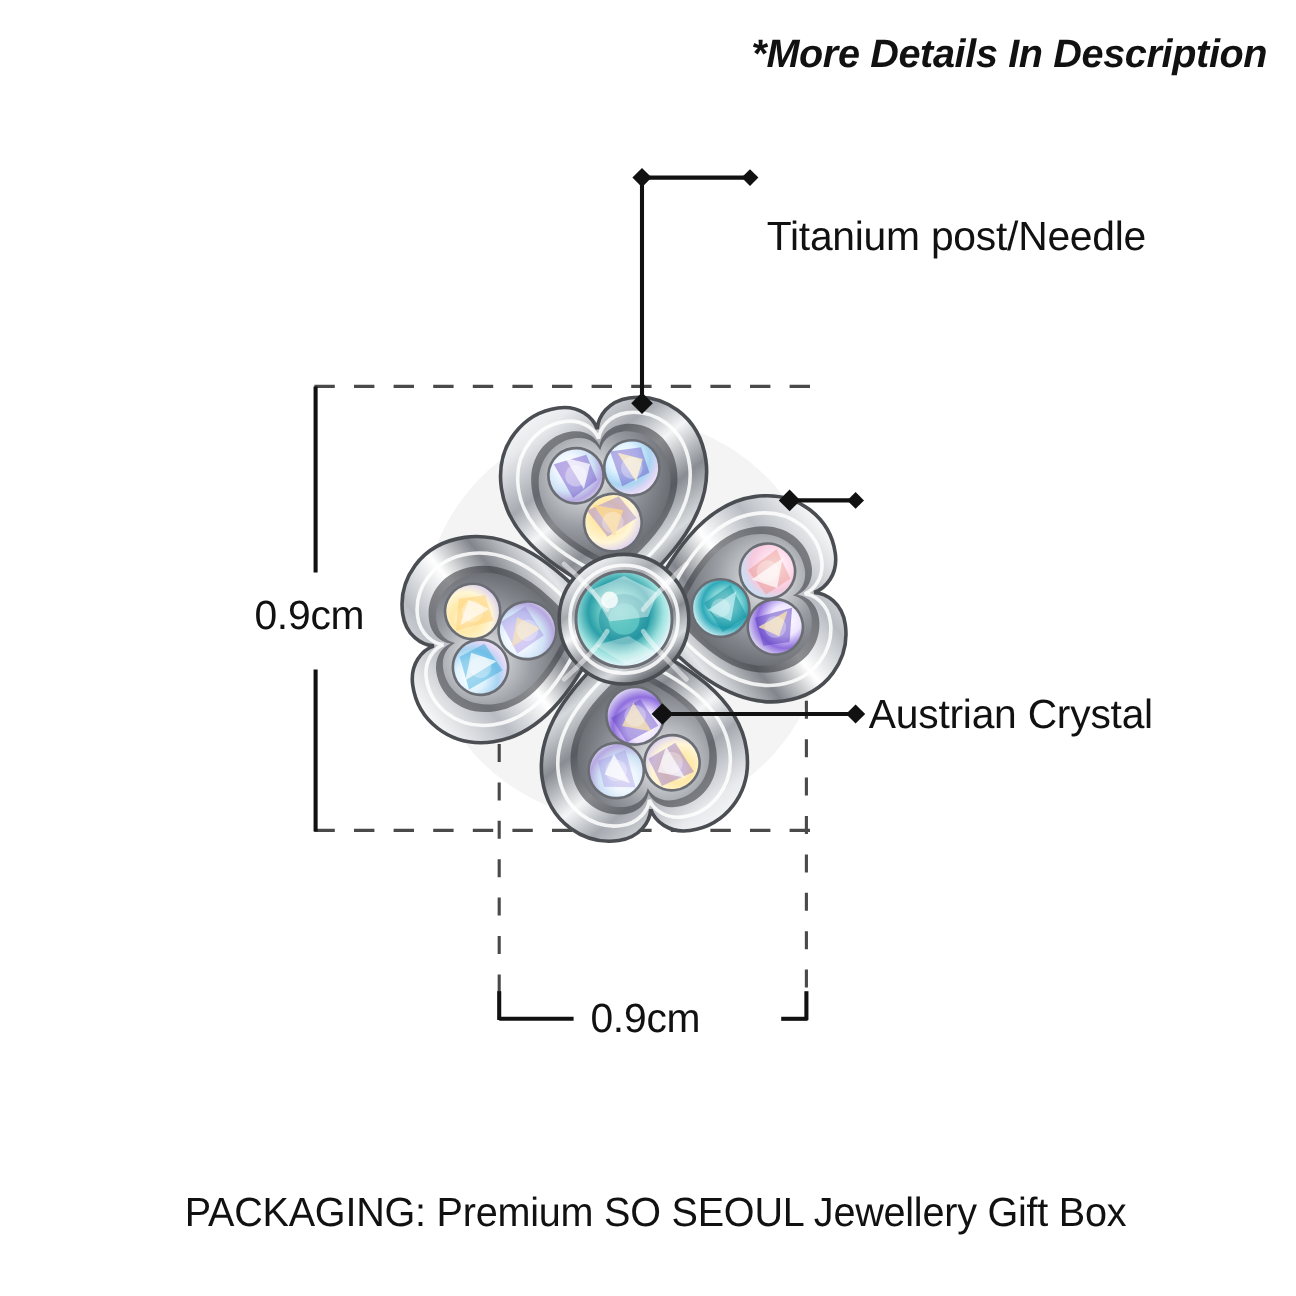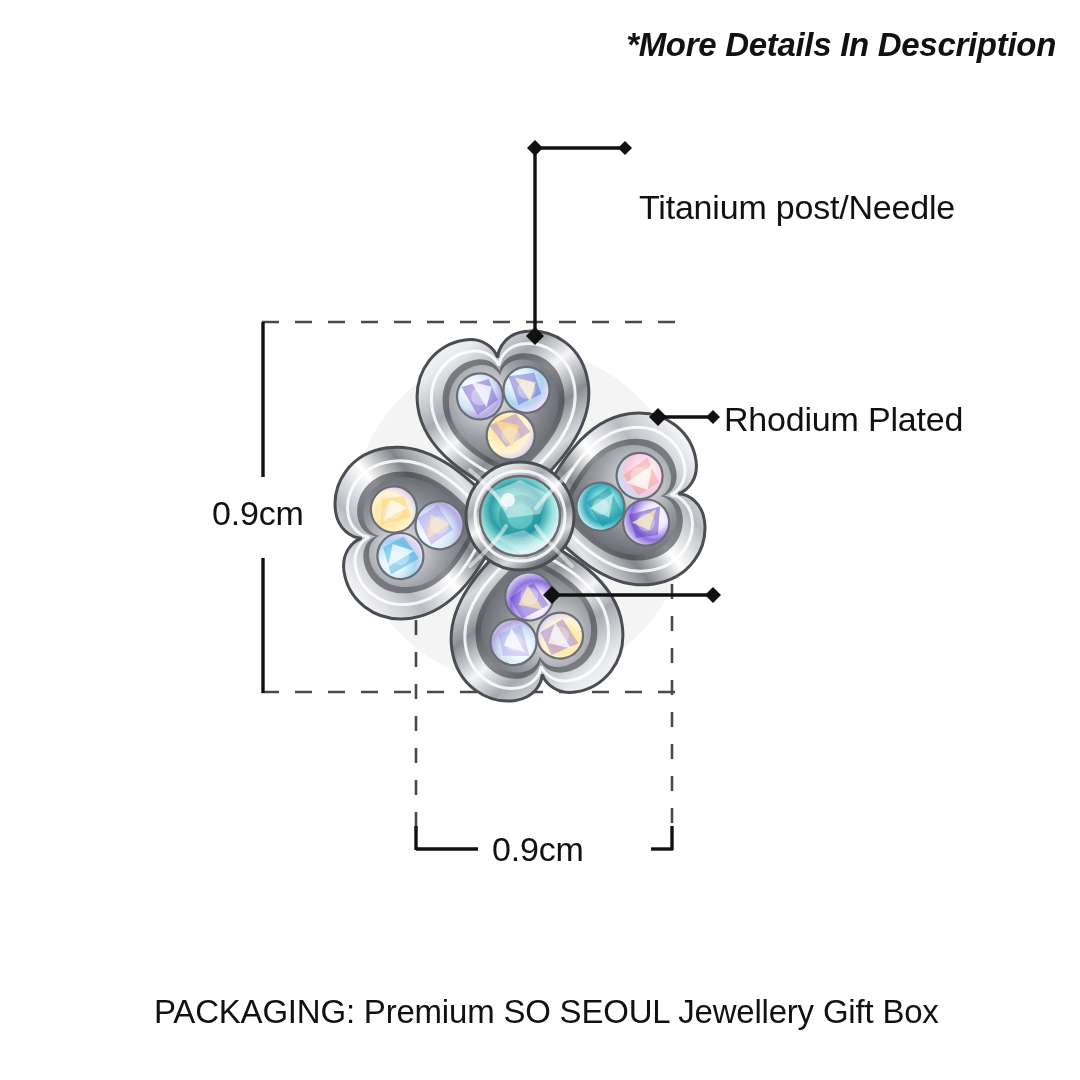--- a/index.html
+++ b/index.html
@@ -16,21 +16,21 @@
   .txt{position:absolute;white-space:pre;color:#111;}
 
   #header-note{
     right:24px;top:26px;
     font-size:33px;font-weight:bold;font-style:italic;
     letter-spacing:-0.3px;
     position:absolute;white-space:pre;
   }
 
   #lbl-titanium{
-    left:639px;top:112px;
+    left:639px;top:102px;
     font-size:34px;line-height:38px;
     letter-spacing:-0.2px;
   }
   #lbl-rhodium{
     left:724px;top:400px;
     font-size:34px;letter-spacing:-0.2px;
   }
   #lbl-crystal{
     left:724px;top:577px;
     font-size:34px;letter-spacing:-0.2px;
@@ -315,22 +315,22 @@
       <polygon points="713,587 721,595 713,603 705,595" fill="#111"></polygon>
 
       <polygon points="626,148 633,155 626,162 619,155" fill="#111" opacity="0"></polygon>
     </g>
   </svg>
 
   <div class="txt" id="lbl-titanium">
     <div>Titanium post/Needle</div>
   </div>
 
-  <div class="txt" id="lbl-rhodium">Rhodium Plated</div>
-
+
+  <div class="txt" id="lbl-crystal">Austrian Crystal</div>
 
   <div class="txt" id="lbl-dim-v">0.9cm</div>
 
   <div class="txt" id="lbl-dim-h">0.9cm</div>
 
   <div class="txt" id="lbl-packaging">PACKAGING: Premium SO SEOUL Jewellery Gift Box</div>
 
 </div>
 
 </body></html>

